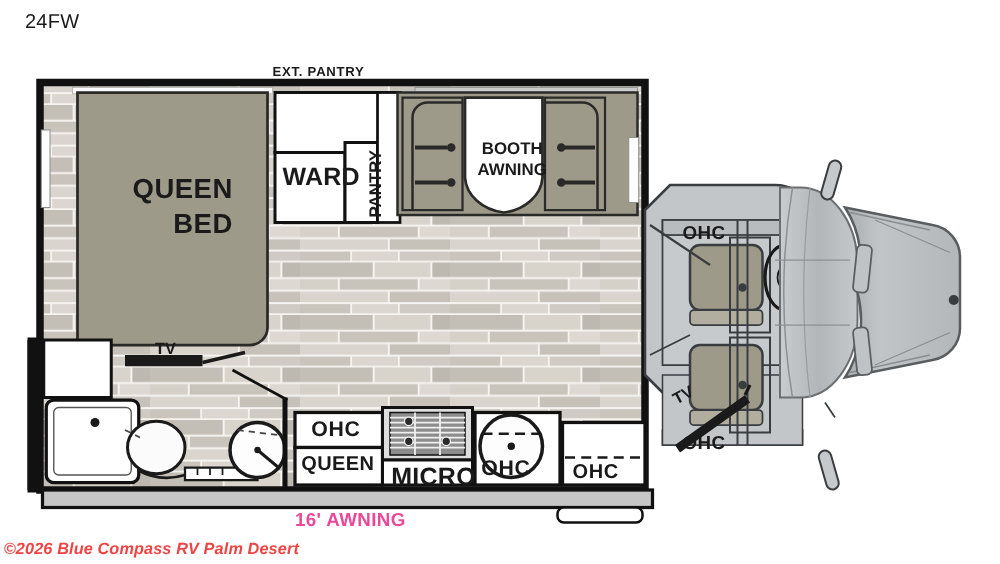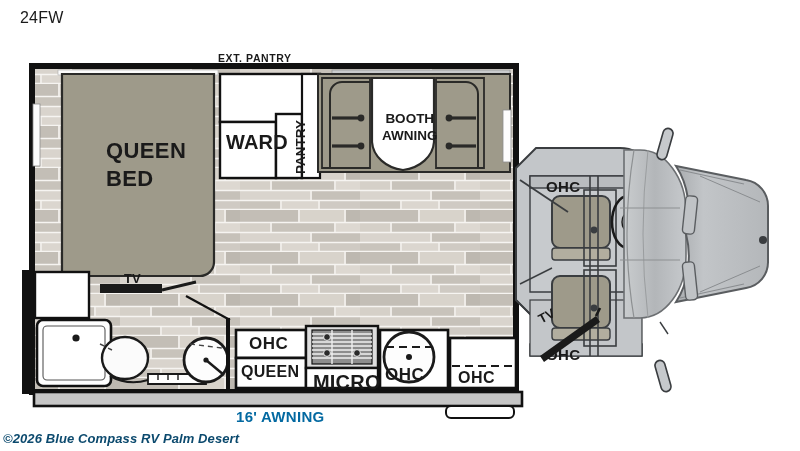--- a/index.html
+++ b/index.html
@@ -22,37 +22,37 @@
     color: #1a1a1a;
     font-weight: 400;
     letter-spacing: 0.2px;
   }
   #copyright {
     position: absolute;
     left: 3px; top: 431px;
     font-size: 13px;
     font-style: italic;
     font-weight: bold;
-    color: #0c4a6e;
+    color: #ef4444;
     letter-spacing: 0.1px;
   }
   #ext-storage-label {
     position: absolute;
     left: 218px; top: 52px;
     font-size: 10.5px;
     font-weight: bold;
     color: #1a1a1a;
     letter-spacing: 0.6px;
   }
   #awning-label {
     position: absolute;
     left: 236px; top: 408px;
     font-size: 15px;
     font-weight: bold;
-    color: #0369a1;
+    color: #ec4899;
     letter-spacing: 0.3px;
   }
   #plan-svg { position: absolute; left: 0; top: 0; }
   .lbl {
     position: absolute;
     font-weight: bold;
     color: #1a1a1a;
     white-space: nowrap;
     line-height: 1;
     pointer-events: none;
@@ -312,21 +312,21 @@
     </g>
 
     <g>
       <rect x="34" y="392" width="488" height="14" fill="#c6c6c6" stroke="#111" stroke-width="2.6"></rect>
       <rect x="446" y="406" width="68" height="12" rx="5" fill="#ffffff" stroke="#111" stroke-width="2"></rect>
     </g>
   </svg>
 
   <div class="lbl" style="left:106px; top:140px; font-size:22px; letter-spacing:0.4px;">
     <div>QUEEN</div>
-    <div style="text-align:left; margin-top:6px;">BED</div>
+    <div style="text-align:right; margin-top:6px;">BED</div>
   </div>
 
   <div class="lbl" style="left:226px; top:132px; font-size:20px; letter-spacing:0.2px;">WARD</div>
 
   <div class="lbl" style="left:271px; top:119px; font-size:13.5px; transform:rotate(-90deg); transform-origin:left top; white-space:nowrap; left:294px; top:174px;">PANTRY</div>
 
   <div class="lbl" style="left:382px; top:112px; font-size:13.5px; text-align:center;">
     <div>BOOTH</div>
     <div style="margin-top:3px;">AWNING</div>
   </div>

